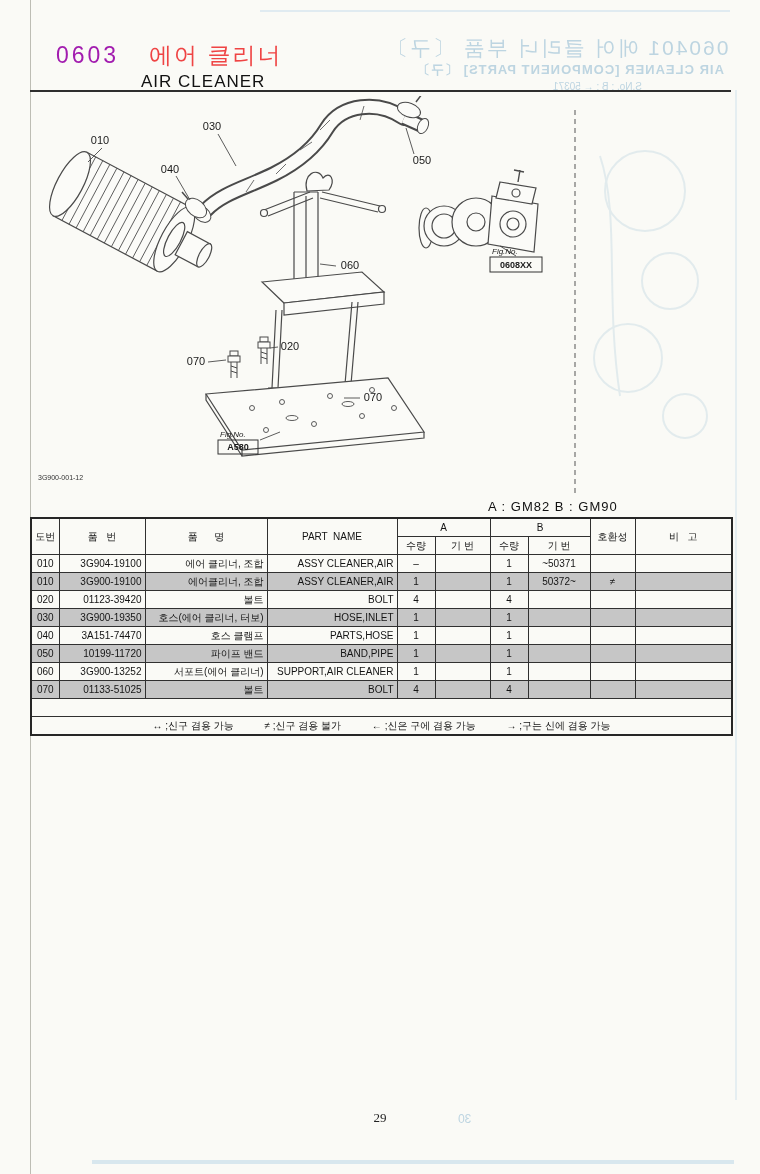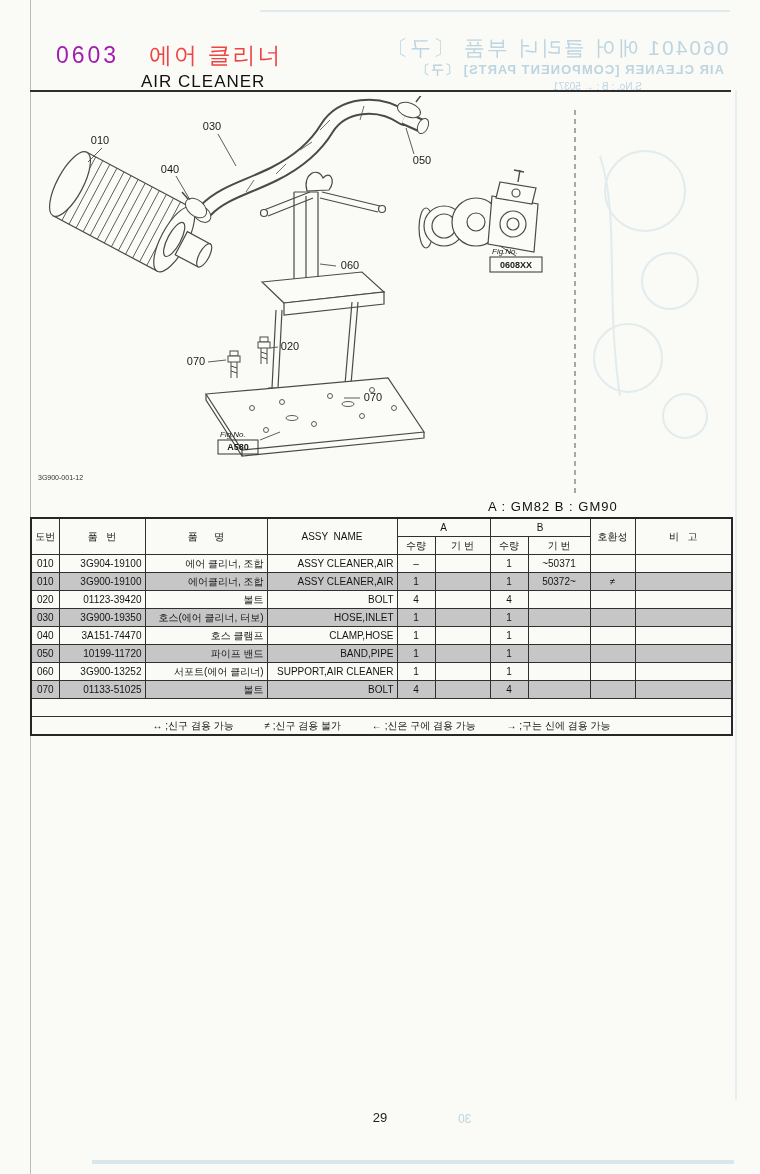--- a/index.html
+++ b/index.html
@@ -35,21 +35,21 @@
   .parts-table th,.parts-table td{border:1px solid #303030;padding:1px 3px;height:15px;overflow:hidden;
                font-weight:normal;white-space:nowrap;}
   .parts-table th{text-align:center;white-space:pre;}
   .c-center{text-align:center;}
   .c-left{text-align:right;}
   .row-shaded td{background:#c6c6c6;}
   .filler-cell{height:349px;background:#fafaf6;}
   .legend-cell{height:18px;text-align:center;font-size:10px;}
   .legend-cell span{margin:0 14px;}
 
-  .page-number{position:absolute;left:0;top:1110px;width:760px;text-align:center;font-size:13px;color:#222;}
+  .page-number{position:absolute;left:0;top:1110px;width:760px;text-align:center;font-size:13px;color:#222;font-family:Liberation Serif, serif;}
 </style>
 </head>
 <body>
 
 <div class="page">
 
   <div class="edge-line"></div>
   <div class="ghost-band-top"></div>
   <div class="ghost-band-bottom"></div>
   <div class="ghost-edge-right"></div>
@@ -239,21 +239,21 @@
         <col style="width:38px">
         <col style="width:62px">
       <col style="width:45px">
         <col style="width:97px">
     </colgroup>
     <tbody>
         <tr>
       <th rowspan="2">도번</th>
       <th rowspan="2">품   번</th>
       <th rowspan="2">품      명</th>
-      <th rowspan="2">ASSY  NAME</th>
+      <th rowspan="2">PART  NAME</th>
       <th colspan="2">A</th>
       <th colspan="2">B</th>
       <th rowspan="2">호환성</th>
       <th rowspan="2">비   고</th>
     </tr>
     <tr>
       <th>수량</th>
       <th>기 번</th>
       <th>수량</th>
       <th>기 번</th>
@@ -304,21 +304,21 @@
       <td class="c-center"></td>
       <td class="c-center">1</td>
       <td class="c-center"></td>
       <td class="c-center"></td>
       <td class="c-left"></td>
     </tr>
     <tr>
       <td class="c-center">040</td>
       <td class="c-left">3A151-74470</td>
       <td class="c-left">호스 클램프</td>
-      <td class="c-left">CLAMP,HOSE</td>
+      <td class="c-left">PARTS,HOSE</td>
       <td class="c-center">1</td>
       <td class="c-center"></td>
       <td class="c-center">1</td>
       <td class="c-center"></td>
       <td class="c-center"></td>
       <td class="c-left"></td>
     </tr>
     <tr class="row-shaded">
       <td class="c-center">050</td>
       <td class="c-left">10199-11720</td>

